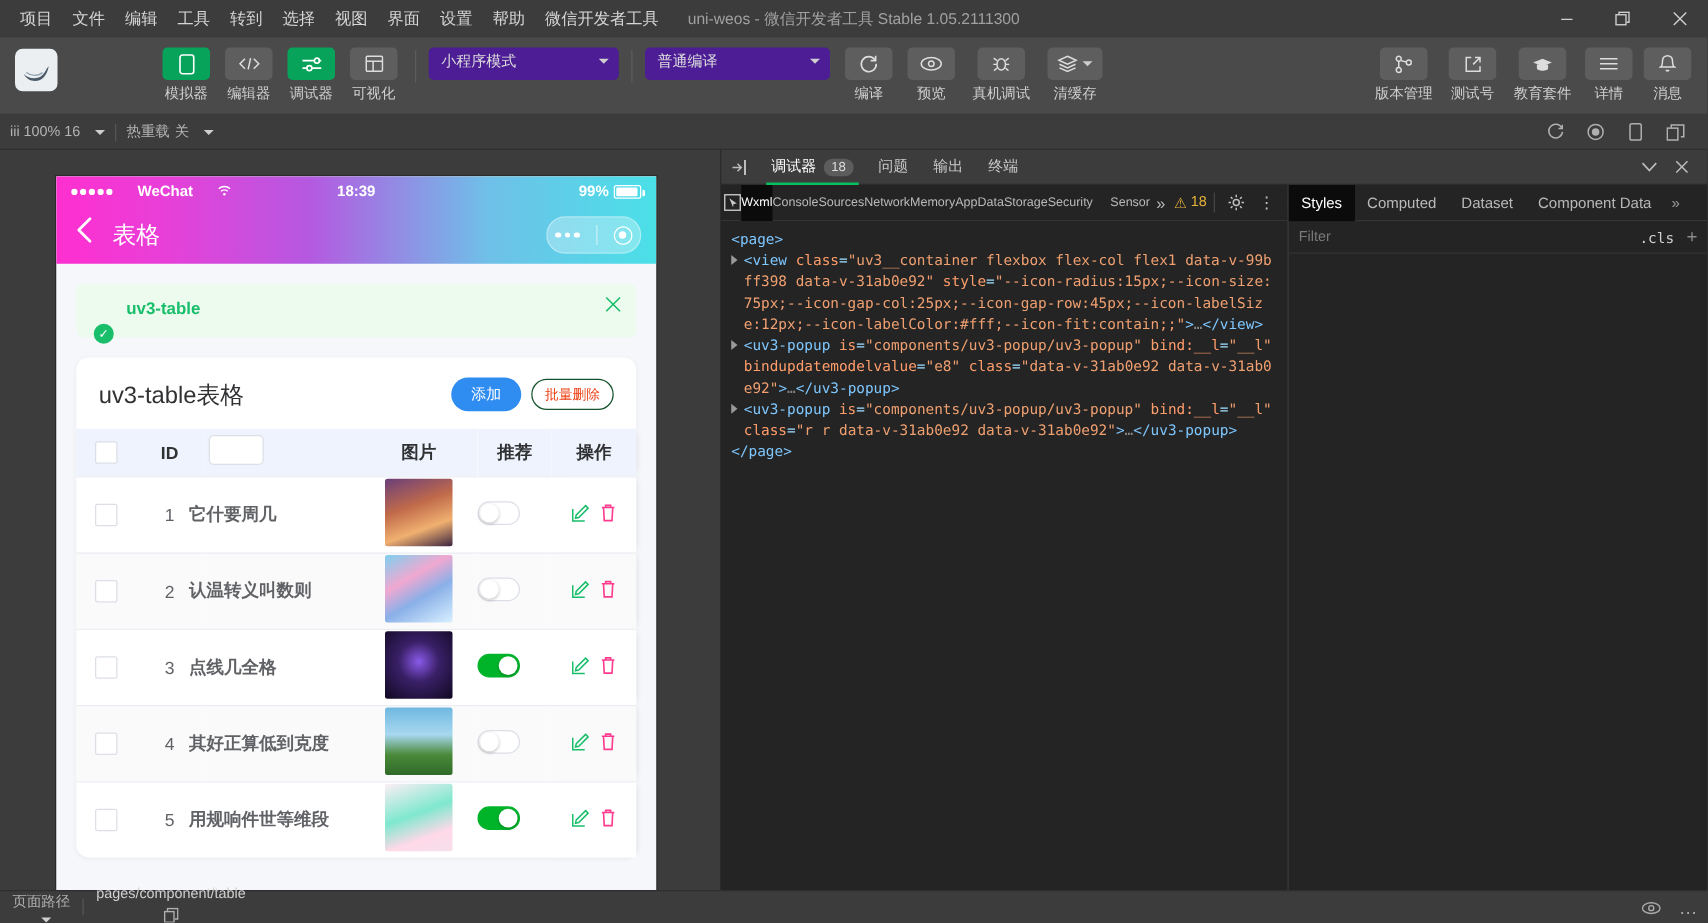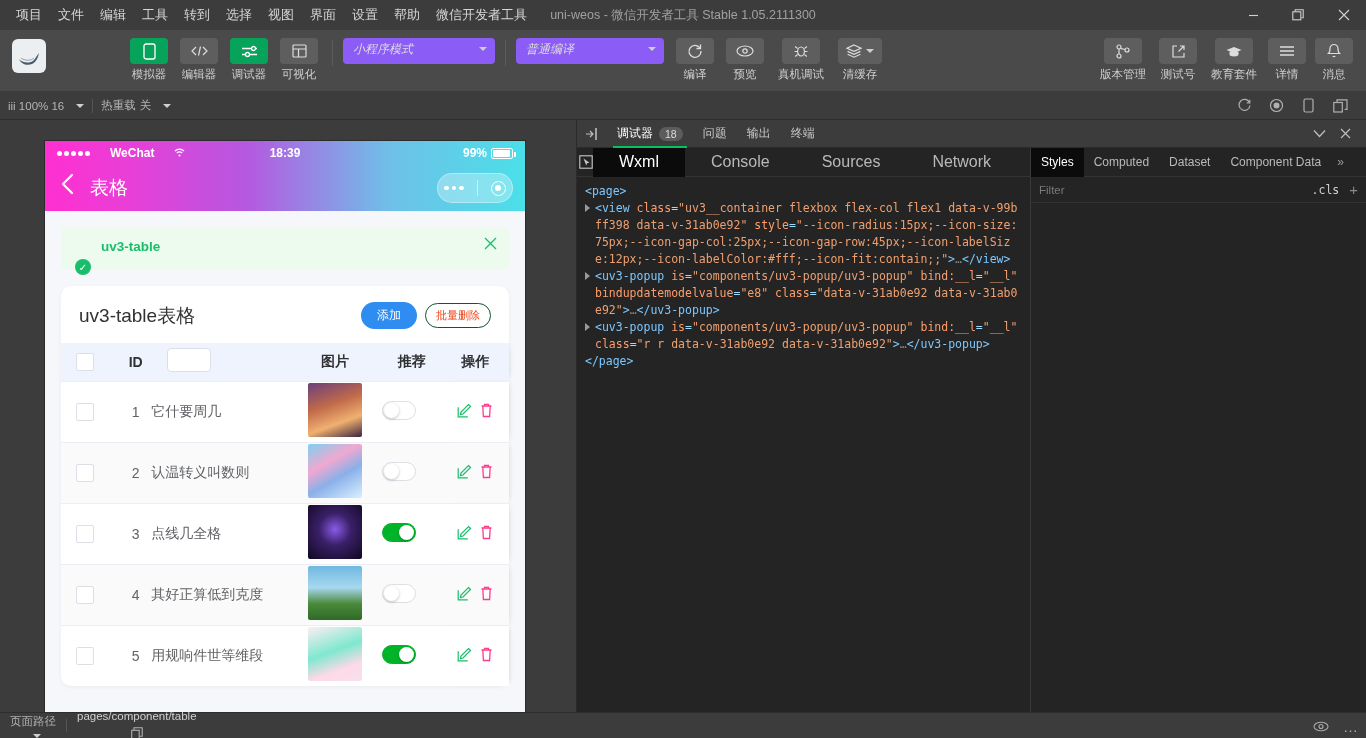--- a/index.html
+++ b/index.html
@@ -47,23 +47,23 @@
     width: 38px; height: 26px; border-radius: 4px; background: #5e5e5e;
     display: flex; align-items: center; justify-content: center;
     color: #e8e8e8;
   }
   .tool-btn.green { background: #07a35a; }
   .tool-label { font-size: 11.5px; color: #cfcfcf; margin-top: 3px; white-space: nowrap; }
 
   .divider-v { width:1px; height:26px; background:#5c5c5c; margin: 10px 10px 0 10px; }
 
   .select {
-    height: 26px; min-width: 148px; background: #8b5cf6; border-radius: 4px;
+    height: 26px; min-width: 148px; background: #4c1d95; border-radius: 4px;
     display:flex; align-items:center; justify-content:space-between;
-    padding: 0 8px 4px 10px; color: #dcdcdc; font-size: 12px; margin-top: 8px; font-style: italic;
+    padding: 0 8px 4px 10px; color: #dcdcdc; font-size: 12px; margin-top: 8px;
   }
   .caret { width:0;height:0;border-left:4px solid transparent;border-right:4px solid transparent;border-top:4px solid #cfcfcf; margin-left:8px;}
 
   .right-tools { position: absolute; right: 10px; top: 8px; display: flex; gap: 3px; }
 
   
   .subbar {
     height: 28px; background: #3c3c3c; display:flex; align-items:center;
     flex: 0 0 28px; border-bottom: 1px solid #2e2e2e;
   }
@@ -133,21 +133,21 @@
   table.uv3 { width: 100%; border-collapse: collapse; table-layout: fixed; }
   table.uv3 th {
     background: #eef3fd; color:#303133; font-size: 14px; font-weight: bold;
     height: 38px; vertical-align: middle;
   }
   table.uv3 td { height: 61px; font-size: 14px; color:#606266; border-top: 1px solid #ebeef5; vertical-align: middle; }
   tr.striped td { background:#fafafa; }
   .cb { width:18px;height:18px;border:1px solid #dcdfe6;border-radius:2px;background:#fff;display:inline-block;vertical-align:middle;}
   .col-cb { width: 46px; text-align:center; }
   .col-id { width: 54px; text-align:center; }
-  .col-name { width: 122px; text-align:left; }
+  .col-name { width: 122px; text-align:left;font-weight:bold; }
   .col-img { width: 92px; text-align:center; }
   .col-rec { width: 58px; }
   .col-op  { width: 66px; text-align:center; }
   .hdr-input { width: 44px; height: 24px; background:#fff; border:1px solid #dcdfe6; border-radius:4px; display:inline-block; }
   .name-cell { overflow:hidden; white-space:nowrap; color:#606266; }
   .thumb { width:54px;height:54px;border-radius:2px;display:inline-block; }
   .switch { width:34px;height:19px;border-radius:10px;background:#fff;border:1px solid #dcdfe6;position:relative;display:inline-block;}
   .switch i { position:absolute;top:1px;left:1px;width:15px;height:15px;border-radius:50%;background:#fff;box-shadow:0 1px 3px rgba(0,0,0,.25);display:block;}
   .switch.on { background:#00b42a; border-color:#00b42a;}
   .switch.on i { left: auto; right:1px; }
@@ -165,21 +165,21 @@
   .dev-tab.active { color:#fff; }
   .dev-tab.active::after { content:""; position:absolute; left:6px; right:6px; bottom:0; height:2px; background:#07c160; }
   .badge-count { background:#5c5c5c; color:#ddd; border-radius:9px; font-size:10.5px; padding:1px 6px; }
   .dev-tabbar .right { margin-left:auto; display:flex; padding-right:8px; }
   .dev-tabbar .right span { width:26px;height:28px;display:flex;align-items:center;justify-content:center;color:#bdbdbd;font-size:13px;}
 
   .inspector { flex:1 1 auto; display:flex; min-height:0; }
   .insp-left { flex:1 1 auto; display:flex; flex-direction:column; min-width:0; background:#242424;}
   .insp-bar { height:29px; background:#242424; border-bottom:1px solid #333; display:flex; align-items:center; padding-left:2px; flex:0 0 29px;}
   .insp-bar .cursor-ic { width:28px;height:29px;display:flex;align-items:center;justify-content:center;color:#c8c8c8;}
-  .panel-tab { color:#b9b9b9; font-size:16px; padding: 0 26px; height:29px; display:flex; align-items:center; white-space:nowrap;}
+  .panel-tab { color:#b9b9b9; font-size:10px; padding: 0 0; height:29px; display:flex; align-items:center; white-space:nowrap;}
   .panel-tab.active { background:#0b0b0b; color:#fff; }
   .insp-bar .r { margin-left:auto; display:flex; align-items:center; gap:2px; padding-right:6px;}
   .chev { color:#b9b9b9; font-size:13px; padding: 0 5px;}
   .warn { color:#e8b339; font-size:11.5px; display:flex; align-items:center; gap:3px; }
   .isep { width:1px;height:16px;background:#444;margin:0 4px;}
   .ic-btn { width:22px;height:29px;display:flex;align-items:center;justify-content:center;color:#c0c0c0;font-size:13px;}
 
   .code {
     flex:1 1 auto; overflow:hidden; padding: 6px 8px 0 8px;
     font-family: "DejaVu Sans Mono", "Liberation Mono", monospace;

